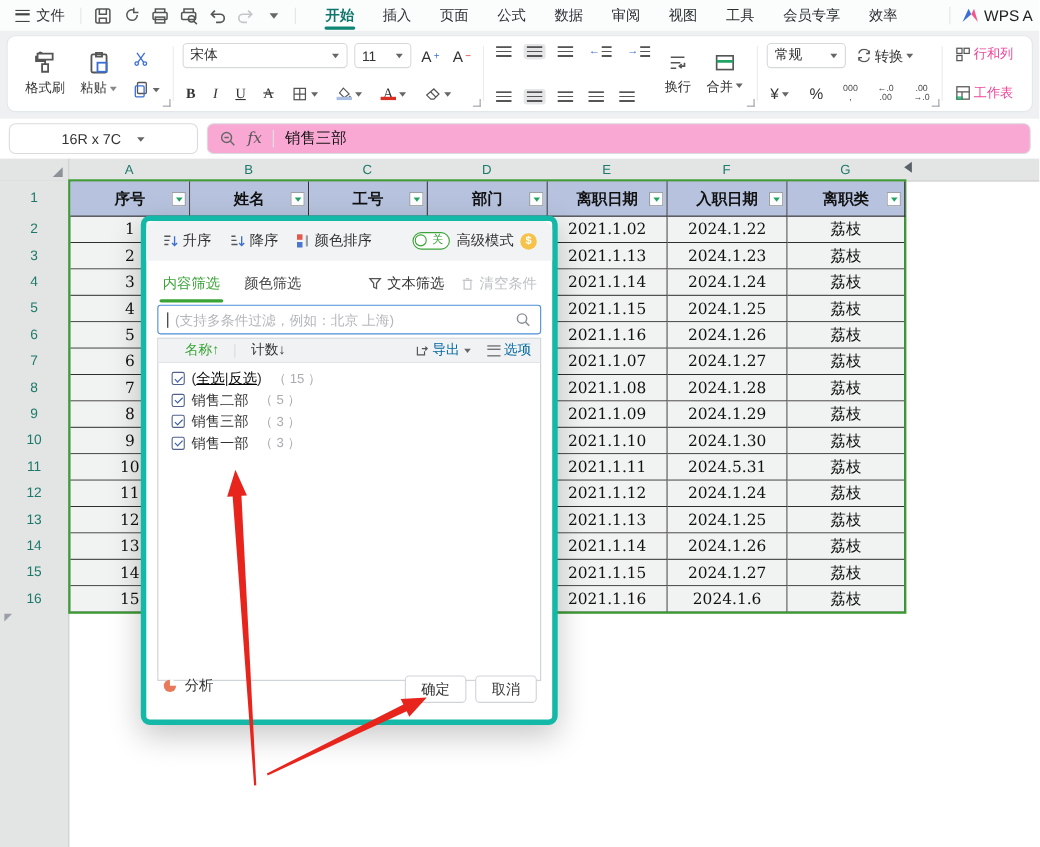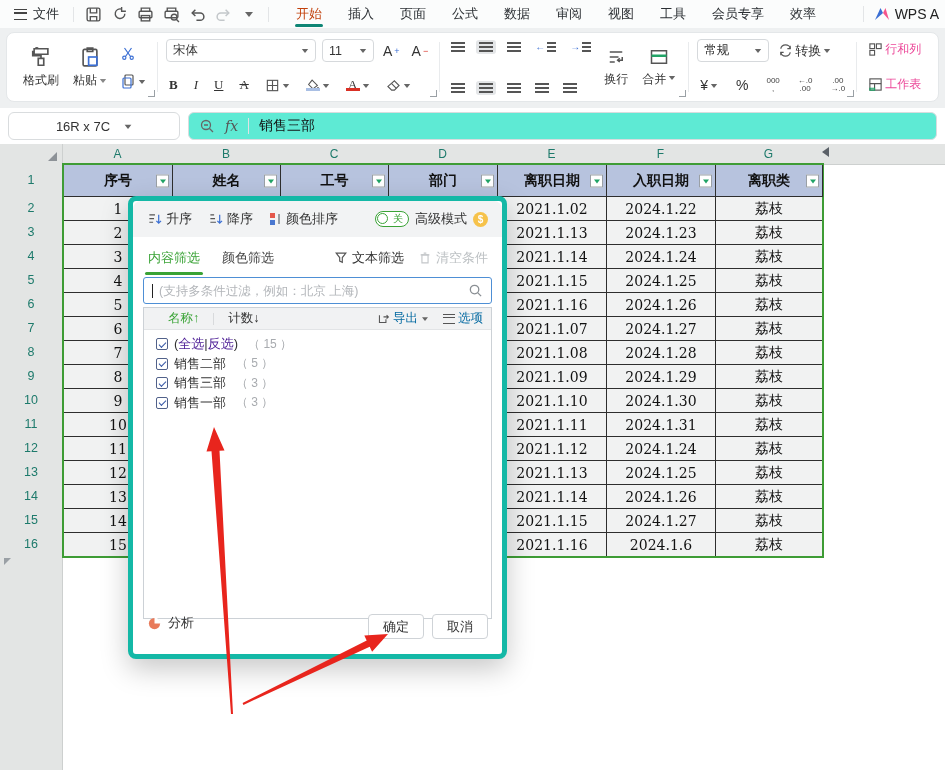--- a/index.html
+++ b/index.html
@@ -10,21 +10,21 @@
   .menubar{position:absolute;top:0;left:0;right:0;height:28px;background:#fbfcfc;
            display:flex;align-items:center;padding:0 6px;box-sizing:border-box;z-index:5}
   .mb-file{display:flex;align-items:center;gap:6px;padding:0 8px;color:#2b2f33}
   .hamb{width:13px;height:9px;border-top:1.5px solid #444;border-bottom:1.5px solid #444;position:relative}
   .hamb::after{content:"";position:absolute;left:0;right:0;top:2.7px;height:1.5px;background:#444}
   .mb-sep{width:1px;height:15px;background:#e3e5e7;margin:0 6px}
   .mb-icon{width:26px;height:22px;display:flex;align-items:center;justify-content:center;border-radius:4px}
   .chev{width:0;height:0;border:4px solid transparent;border-top:5px solid #666;margin-top:4px}
   .mb-tabs{display:flex;margin-left:8px}
   .mb-tab{padding:0 13px;height:28px;line-height:27px;position:relative;color:#2b2f33;white-space:nowrap}
-  .mb-tab.active{color:#c2410c;font-weight:normal}
+  .mb-tab.active{color:#0f766e;font-weight:bold}
   .mb-tab.active::after{content:"";position:absolute;left:12px;right:12px;bottom:1px;height:3px;background:#0e8575;border-radius:2px}
   .brand{margin-left:auto;display:flex;align-items:center;gap:5px;font-size:14px;color:#222;white-space:nowrap;
          border-left:1px solid #e3e5e7;padding-left:10px;overflow:hidden;max-width:70px}
   
   .ribbon{position:absolute;top:28px;left:0;right:0;height:80px;background:#eef0f1;padding:4px 6px;box-sizing:border-box;z-index:5}
   .rcard{background:#fff;border:1px solid #e4e7e9;border-radius:8px;height:70px;display:flex;align-items:stretch;
          padding:3px 4px;box-sizing:border-box}
   .rgroup{display:flex;align-items:center;position:relative;padding:0 8px;gap:6px}
   .rsep{width:1px;background:#e9ebed;margin:6px 0}
   .dl{position:absolute;right:2px;bottom:1px;width:6px;height:6px;border-right:1.2px solid #9aa0a5;border-bottom:1.2px solid #9aa0a5}
@@ -44,21 +44,21 @@
   .al-icon{width:14px;height:10px;background:linear-gradient(#555 0 1.5px,transparent 1.5px 4px,#555 4px 5.5px,transparent 5.5px 8px,#555 8px 9.5px,transparent 9.5px)}
   .tinytxt{font-size:8px;line-height:8px;color:#444;text-align:center}
   .lbl12{font-size:12px;color:#ec4899}
   .bluearrow{color:#3b6fd4;font-size:10px}
   
   .fbar{position:absolute;top:108px;left:0;right:0;height:36px;background:#fff;display:flex;align-items:center;
         padding:0 8px;gap:8px;box-sizing:border-box;z-index:5}
   .namebox{width:170px;height:26px;border:1px solid #d9dcde;border-radius:6px;display:flex;align-items:center;
            justify-content:center;gap:14px;background:#fff}
   .fxbox{flex:1;height:26px;border:1px solid #d9dcde;border-radius:6px;display:flex;align-items:center;
-         padding:0 10px;gap:10px;background:#5eead4}
+         padding:0 10px;gap:10px;background:#f9a8d4}
   .fx{font-family:"DejaVu Serif",serif;font-style:italic;color:#555;font-size:14px}
   .fxdiv{width:1px;height:16px;background:#e0e2e4}
   .fxval{font-family:"DejaVu Serif","Liberation Serif",serif;font-size:14px;color:#111}
   
   .colstrip{position:absolute;top:144px;left:0;right:0;height:20px;background:#e3e5e4;border-bottom:1px solid #cdd0cf;
             display:flex;z-index:1}
   .corner{width:63px;position:relative;border-right:1px solid #cdd0cf;box-sizing:border-box}
   .corner::after{content:"";position:absolute;right:5px;bottom:3px;border-left:9px solid transparent;border-bottom:9px solid #8d9297}
   .collabel{text-align:center;color:#1d7a6b;font-size:12px;line-height:20px;box-sizing:border-box}
   .rowstrip{position:absolute;top:164px;left:0;width:63px;height:606px;background:#e3e5e4;border-right:1px solid #cdd0cf;
@@ -111,21 +111,21 @@
   .lb-count{color:#333}
   .lb-right{margin-left:auto;display:flex;gap:14px;color:#0369a1;align-items:center}
   .lb-ex{display:flex;align-items:center;gap:3px}
   .burger{width:12px;height:8px;border-top:1.4px solid #555;border-bottom:1.4px solid #555;position:relative}
   .burger::after{content:"";position:absolute;left:0;right:0;top:2.2px;height:1.4px;background:#555}
   .items{padding:7px 0 0 12px;display:flex;flex-direction:column;gap:5.5px;font-size:13px}
   .item{display:flex;align-items:center;gap:6px;height:14px;color:#333}
   .cb{width:12px;height:12px;border:1px solid #51618a;border-radius:2px;position:relative;background:#fff;box-sizing:border-box;flex:none}
   .cb::after{content:"";position:absolute;left:1.5px;top:2.5px;width:6px;height:3px;border-left:1.6px solid #3657a6;
              border-bottom:1.6px solid #3657a6;transform:rotate(-45deg)}
-  .link{color:#4c1d95;}
+  .link{color:#000000;text-decoration:underline}
   .cnt{color:#a8abaf;font-size:12px;margin-left:4px}
   .dlg-foot{position:absolute;left:0;right:0;bottom:6px;height:34px;display:flex;align-items:flex-start;
             padding:0 14px;box-sizing:border-box}
   .analyze{display:flex;align-items:center;gap:6px;color:#333}
   .btn{width:56px;height:25px;border:1px solid #cfd3d7;border-radius:4px;background:#fff;display:flex;align-items:center;
        justify-content:center;font-size:13px;color:#333;box-sizing:border-box}
   .btn.ok{margin-left:auto}
   .btn.cancel{margin-left:8px}
   
   .arrows{position:absolute;left:0;top:0;z-index:50;pointer-events:none}
@@ -571,21 +571,21 @@
       <div class="c"></div>
       <div class="c"></div>
       <div class="c">2021.1.10</div>
       <div class="c">2024.1.30</div>
       <div class="c">荔枝</div>
   <div class="c">10</div>
       <div class="c"></div>
       <div class="c"></div>
       <div class="c"></div>
       <div class="c">2021.1.11</div>
-      <div class="c">2024.1.31</div>
+      <div class="c">2024.5.31</div>
       <div class="c">荔枝</div>
   <div class="c">11</div>
       <div class="c"></div>
       <div class="c"></div>
       <div class="c"></div>
       <div class="c">2021.1.12</div>
       <div class="c">2024.1.24</div>
       <div class="c">荔枝</div>
   <div class="c">12</div>
       <div class="c"></div>

